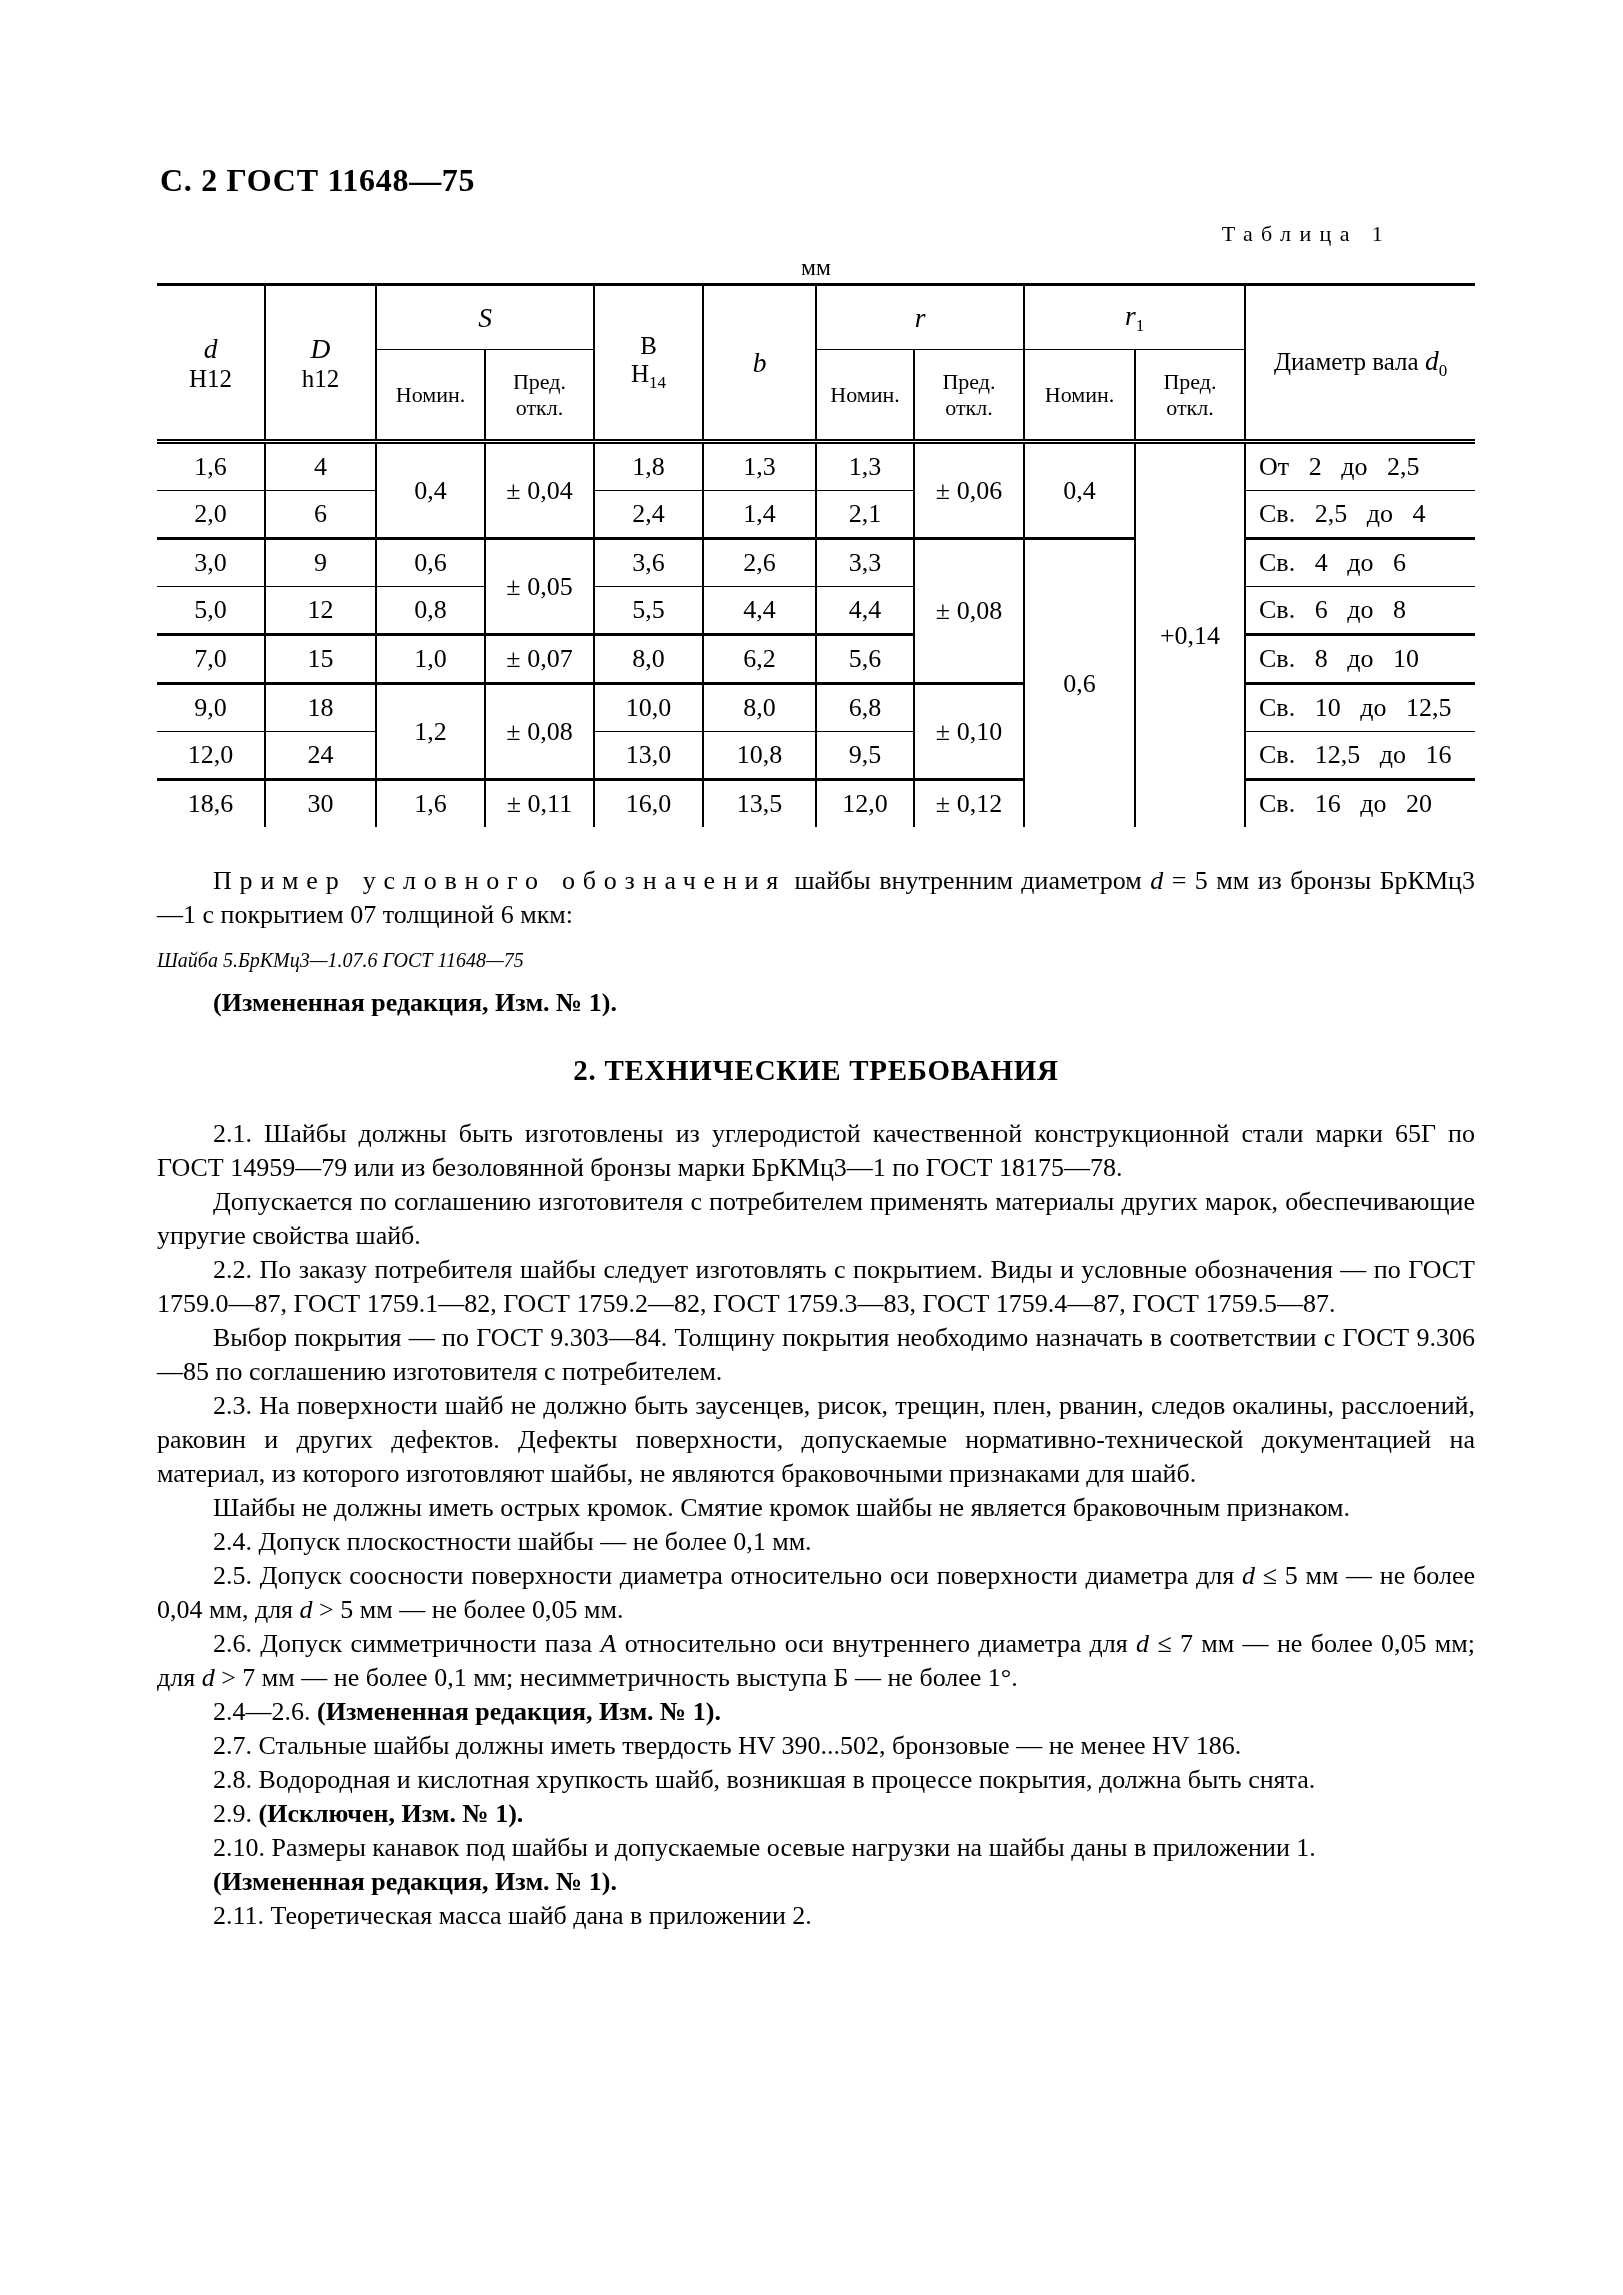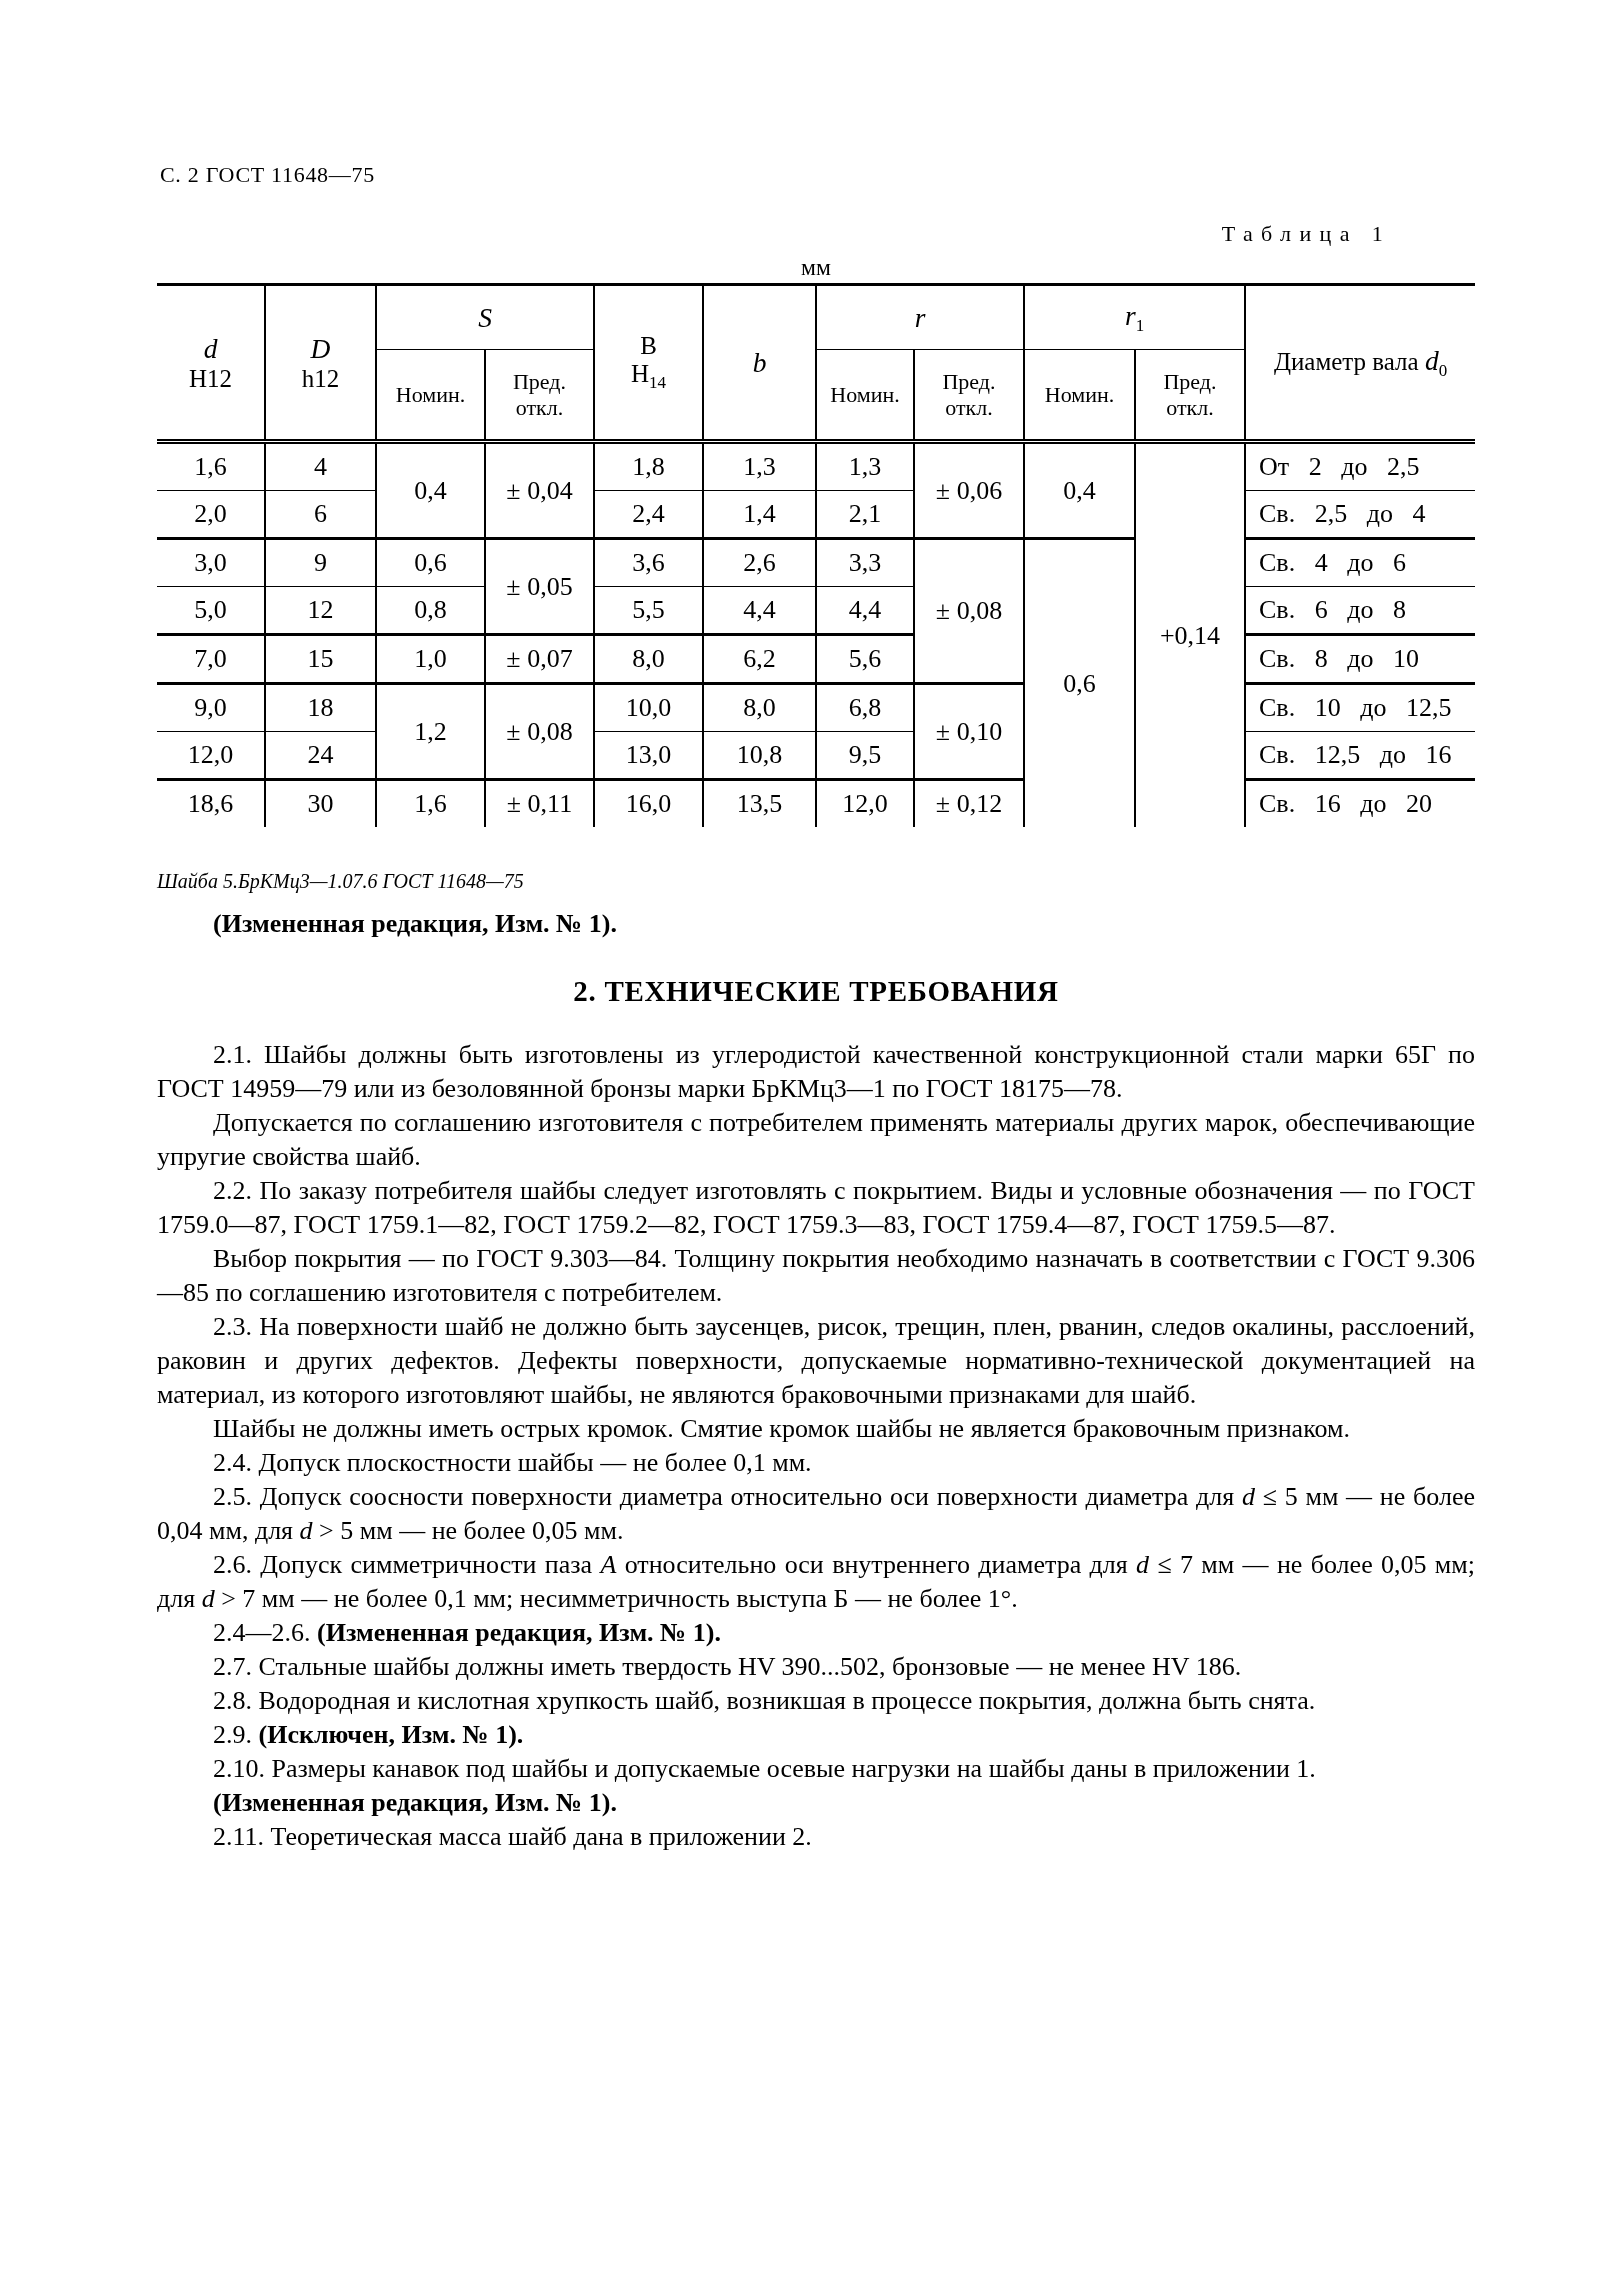--- a/index.html
+++ b/index.html
@@ -6,21 +6,21 @@
   .page{
     position:relative;
     width:1623px;height:2295px;
     background:#ffffff;
     color:#000;
     font-family:"Liberation Serif","DejaVu Serif",serif;
     overflow:hidden;
   }
   .page-header{
     position:absolute;left:160px;top:162px;
-    font-size:22px;font-weight:normal;letter-spacing:0.7px;
+    font-size:32px;font-weight:bold;letter-spacing:0.7px;
   }
   .content{position:absolute;left:157px;top:221px;width:1318px;}
   .table-caption{
     text-align:right;padding-right:84px;
     font-size:22px;letter-spacing:0.38em;margin-bottom:6.5px;
   }
   .units{ text-align:center;font-size:23.6px;margin-bottom:2.6px; }
 
   table.dims{
     width:1318px;table-layout:fixed;border-collapse:collapse;
@@ -209,20 +209,21 @@
             <td class="">16,0</td>
             <td class="">13,5</td>
             <td class="">12,0</td>
             <td class="">± 0,12</td>
             <td class="col-dia">Св. 16 до 20</td>
           </tr>
         </tbody>
     </table>
 
     <div class="bodytext" id="bodytext">
+        <div class="p"><span class="sp">Пример условного обозначения</span><span> шайбы внутренним диаметром </span><span class="i">d</span><span> = 5 мм из бронзы БрКМц3—1 с покрытием 07 толщиной 6 мкм:</span></div>
         <div class="center-italic"><span>Шайба 5.БрКМц3—1.07.6 ГОСТ 11648—75</span></div>
         <div class="p"><span class="b">(Измененная редакция, Изм. № 1).</span></div>
         <div class="heading"><span>2. ТЕХНИЧЕСКИЕ ТРЕБОВАНИЯ</span></div>
         <div class="p"><span>2.1. Шайбы должны быть изготовлены из углеродистой качественной конструкционной стали марки 65Г по ГОСТ 14959—79 или из безоловянной бронзы марки БрКМц3—1 по ГОСТ 18175—78.</span></div>
         <div class="p"><span>Допускается по соглашению изготовителя с потребителем применять материалы других марок, обеспечивающие упругие свойства шайб.</span></div>
         <div class="p"><span>2.2. По заказу потребителя шайбы следует изготовлять с покрытием. Виды и условные обозначения — по ГОСТ 1759.0—87, ГОСТ 1759.1—82, ГОСТ 1759.2—82, ГОСТ 1759.3—83, ГОСТ 1759.4—87, ГОСТ 1759.5—87.</span></div>
         <div class="p"><span>Выбор покрытия — по ГОСТ 9.303—84. Толщину покрытия необходимо назначать в соответствии с ГОСТ 9.306—85 по соглашению изготовителя с потребителем.</span></div>
         <div class="p"><span>2.3. На поверхности шайб не должно быть заусенцев, рисок, трещин, плен, рванин, следов окалины, расслоений, раковин и других дефектов. Дефекты поверхности, допускаемые нормативно-технической документацией на материал, из которого изготовляют шайбы, не являются браковочными признаками для шайб.</span></div>
         <div class="p"><span>Шайбы не должны иметь острых кромок. Смятие кромок шайбы не является браковочным признаком.</span></div>
         <div class="p"><span>2.4. Допуск плоскостности шайбы — не более 0,1 мм.</span></div>

